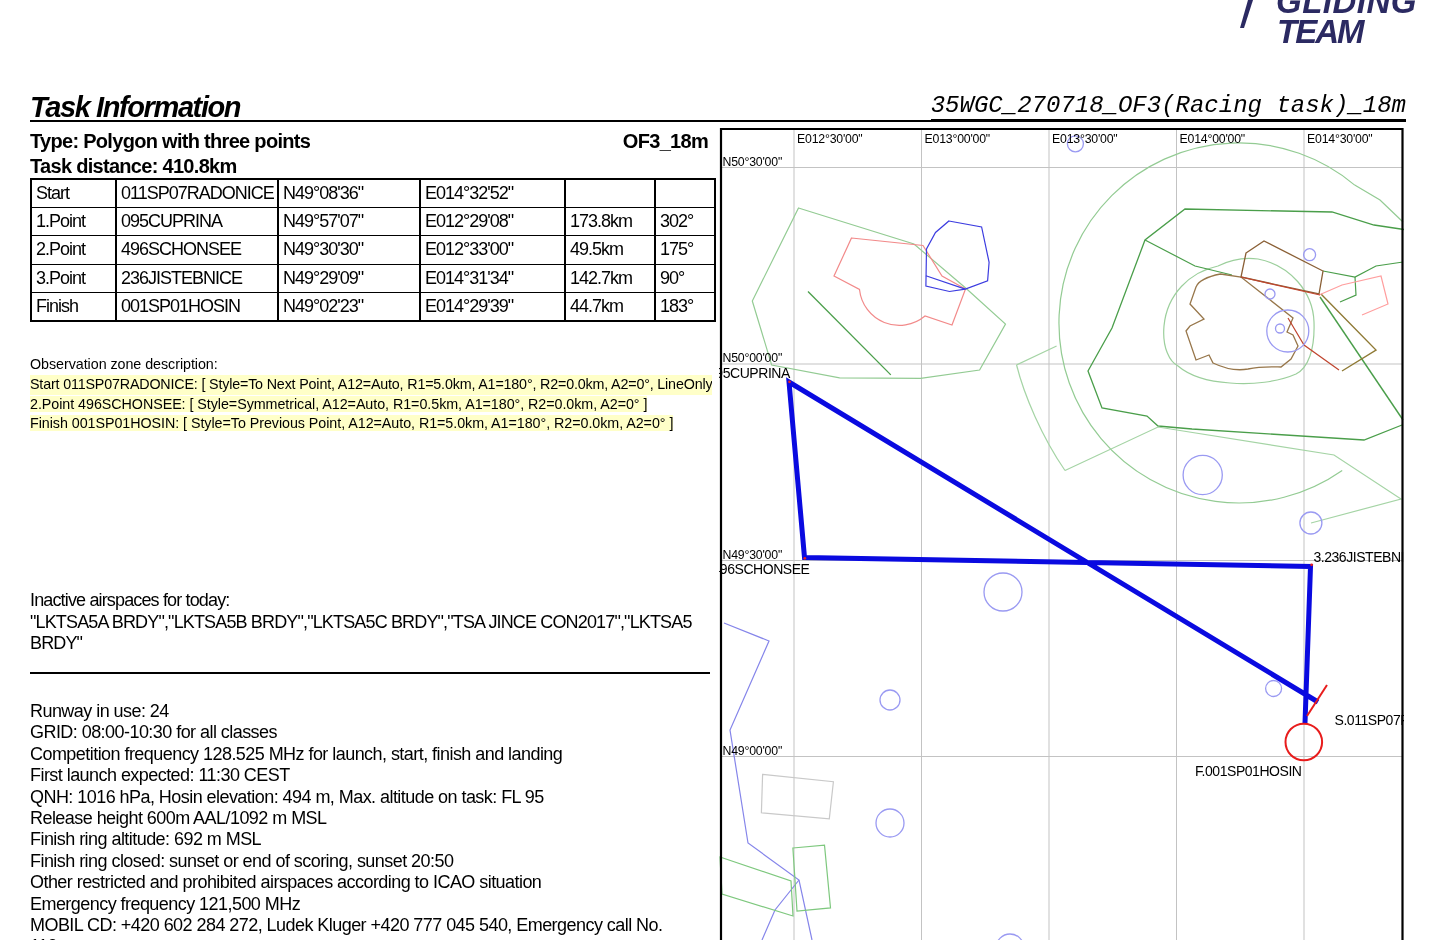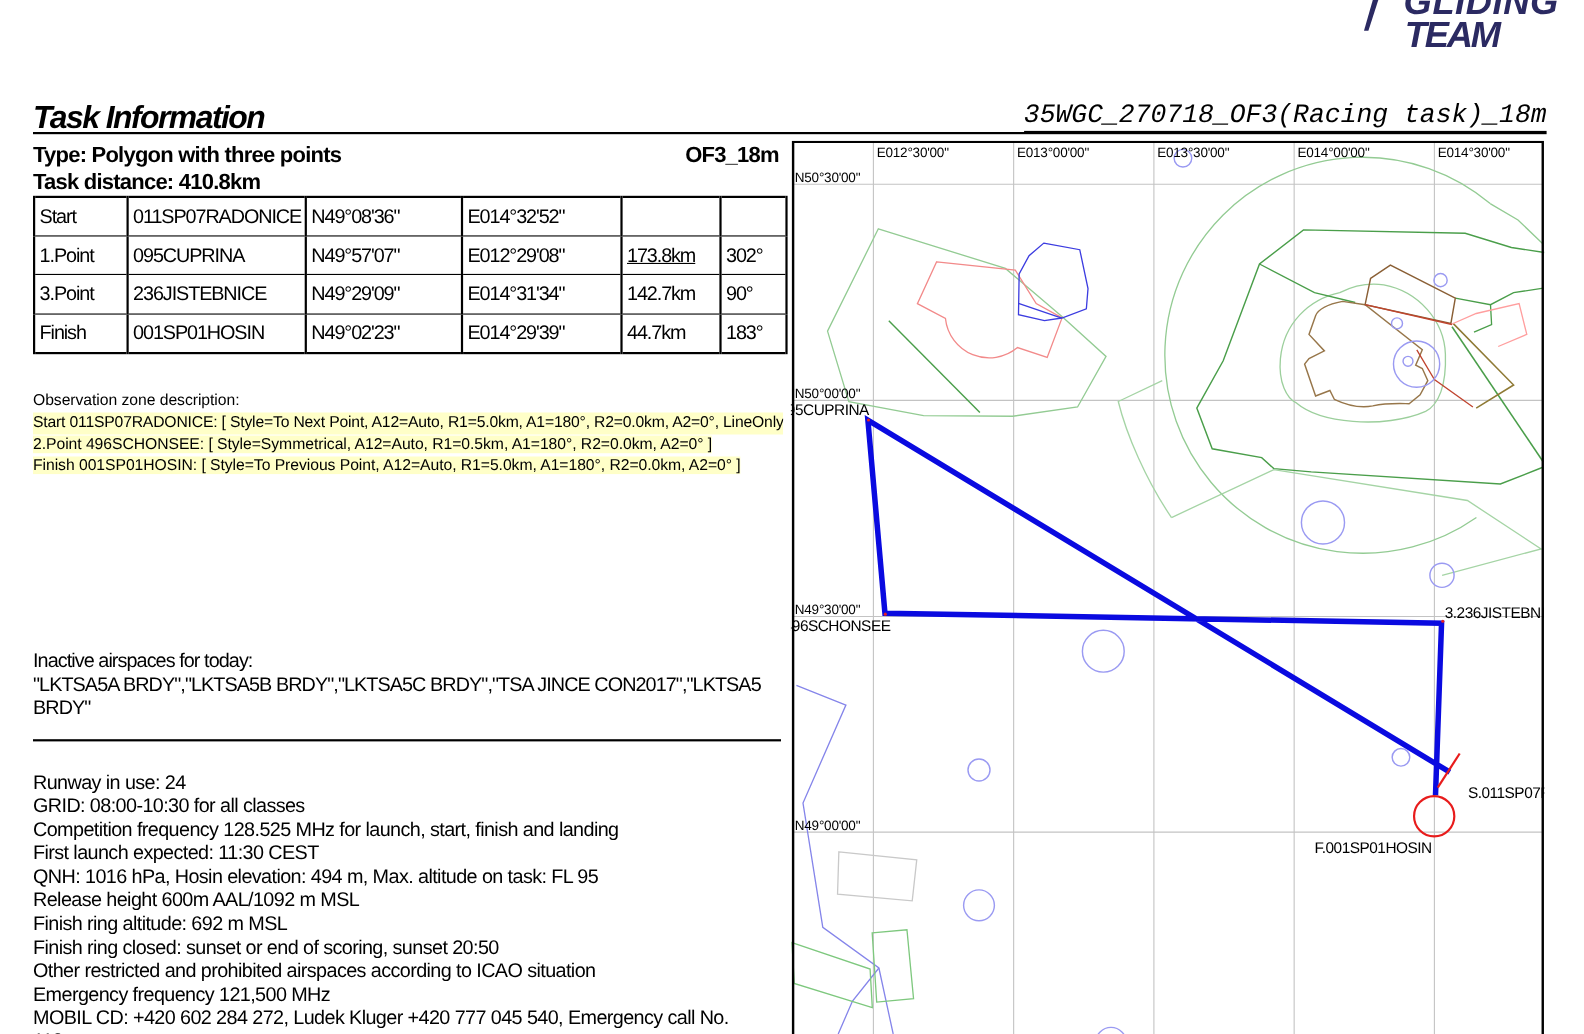--- a/index.html
+++ b/index.html
@@ -43,22 +43,30 @@
     <td style="border:1px solid #000;border-left-width:2px;border-right-width:2px;padding:0 0 0 4px;">N49°08'36"</td>
     <td style="border:1px solid #000;border-left-width:2px;border-right-width:2px;padding:0 0 0 4px;">E014°32'52"</td>
     <td style="border:1px solid #000;border-left-width:2px;border-right-width:2px;padding:0 0 0 4px;"></td>
     <td style="border:1px solid #000;border-left-width:2px;border-right-width:2px;padding:0 0 0 4px;"></td>
   </tr>
   <tr>
     <td style="border:1px solid #000;border-left-width:2px;border-right-width:2px;padding:0 0 0 4px;">1.Point</td>
     <td style="border:1px solid #000;border-left-width:2px;border-right-width:2px;padding:0 0 0 4px;">095CUPRINA</td>
     <td style="border:1px solid #000;border-left-width:2px;border-right-width:2px;padding:0 0 0 4px;">N49°57'07"</td>
     <td style="border:1px solid #000;border-left-width:2px;border-right-width:2px;padding:0 0 0 4px;">E012°29'08"</td>
-    <td style="border:1px solid #000;border-left-width:2px;border-right-width:2px;padding:0 0 0 4px;text-decoration:underline;">173.8km</td>
+    <td style="border:1px solid #000;border-left-width:2px;border-right-width:2px;padding:0 0 0 4px;">173.8km</td>
     <td style="border:1px solid #000;border-left-width:2px;border-right-width:2px;padding:0 0 0 4px;margin-top:13px;">302°</td>
+  </tr>
+  <tr>
+    <td style="border:1px solid #000;border-left-width:2px;border-right-width:2px;padding:0 0 0 4px;">2.Point</td>
+    <td style="border:1px solid #000;border-left-width:2px;border-right-width:2px;padding:0 0 0 4px;">496SCHONSEE</td>
+    <td style="border:1px solid #000;border-left-width:2px;border-right-width:2px;padding:0 0 0 4px;">N49°30'30"</td>
+    <td style="border:1px solid #000;border-left-width:2px;border-right-width:2px;padding:0 0 0 4px;">E012°33'00"</td>
+    <td style="border:1px solid #000;border-left-width:2px;border-right-width:2px;padding:0 0 0 4px;">49.5km</td>
+    <td style="border:1px solid #000;border-left-width:2px;border-right-width:2px;padding:0 0 0 4px;">175°</td>
   </tr>
   <tr>
     <td style="border:1px solid #000;border-left-width:2px;border-right-width:2px;padding:0 0 0 4px;">3.Point</td>
     <td style="border:1px solid #000;border-left-width:2px;border-right-width:2px;padding:0 0 0 4px;">236JISTEBNICE</td>
     <td style="border:1px solid #000;border-left-width:2px;border-right-width:2px;padding:0 0 0 4px;">N49°29'09"</td>
     <td style="border:1px solid #000;border-left-width:2px;border-right-width:2px;padding:0 0 0 4px;">E014°31'34"</td>
     <td style="border:1px solid #000;border-left-width:2px;border-right-width:2px;padding:0 0 0 4px;">142.7km</td>
     <td style="border:1px solid #000;border-left-width:2px;border-right-width:2px;padding:0 0 0 4px;">90°</td>
   </tr>
   <tr>

